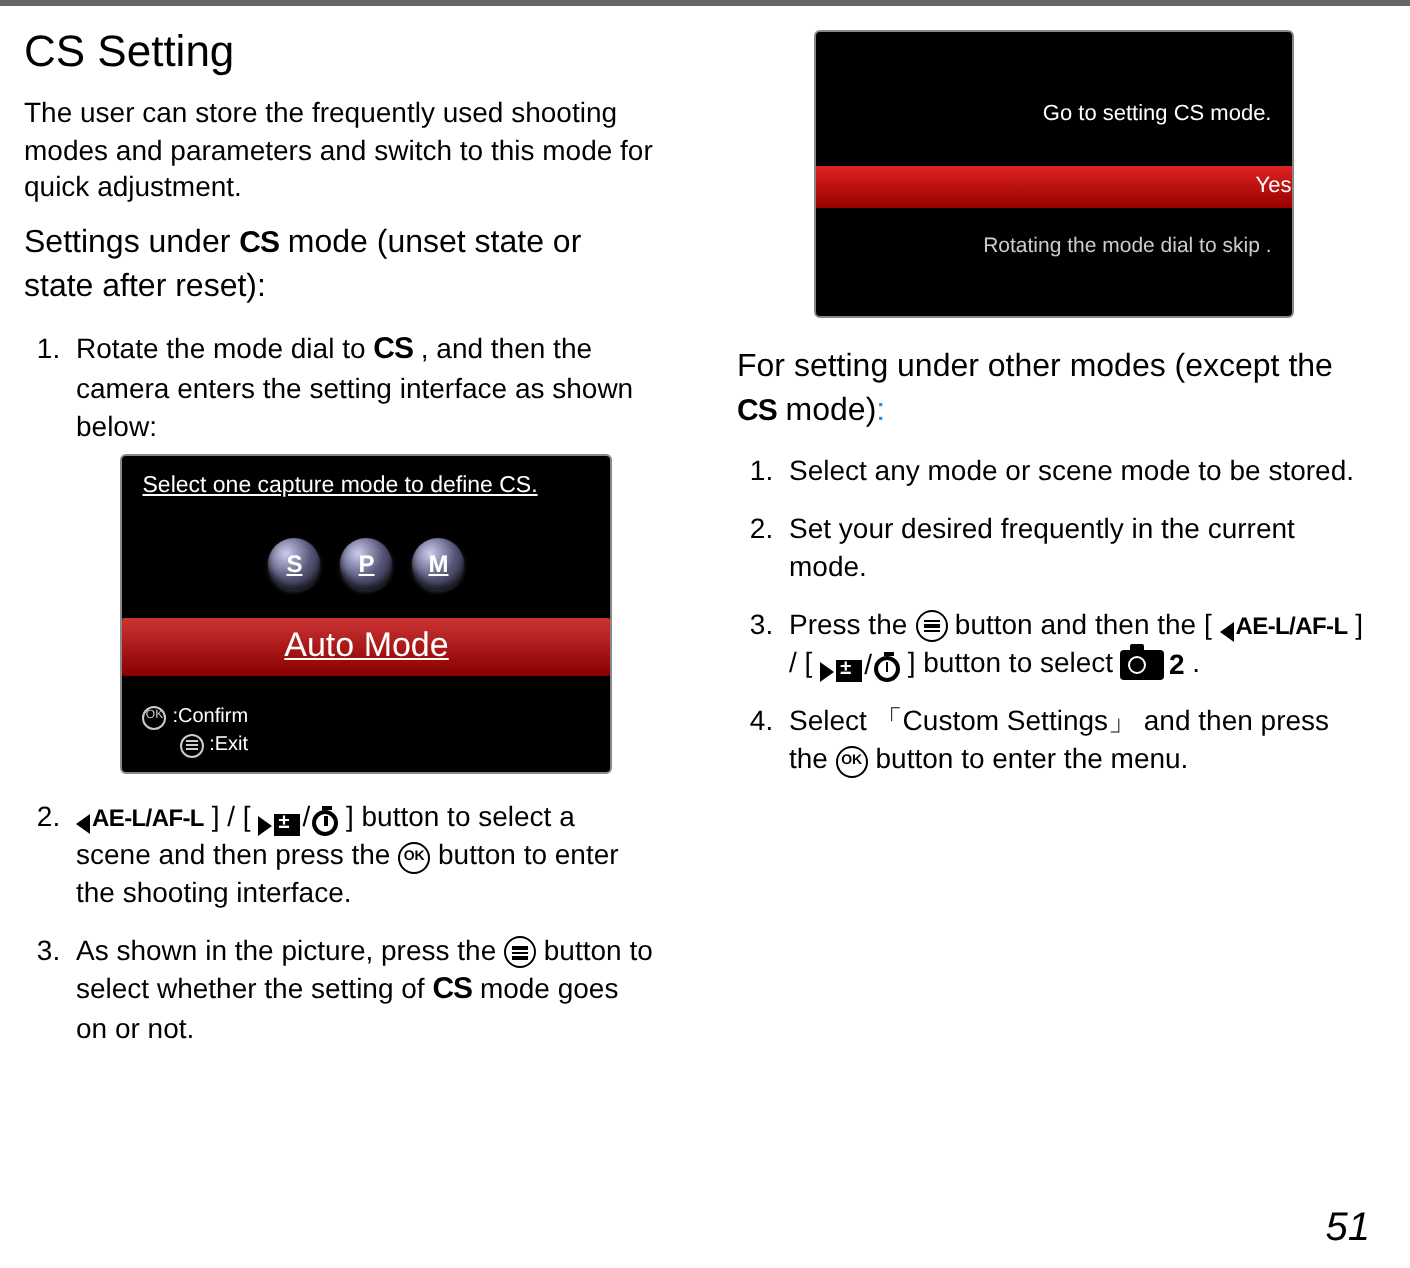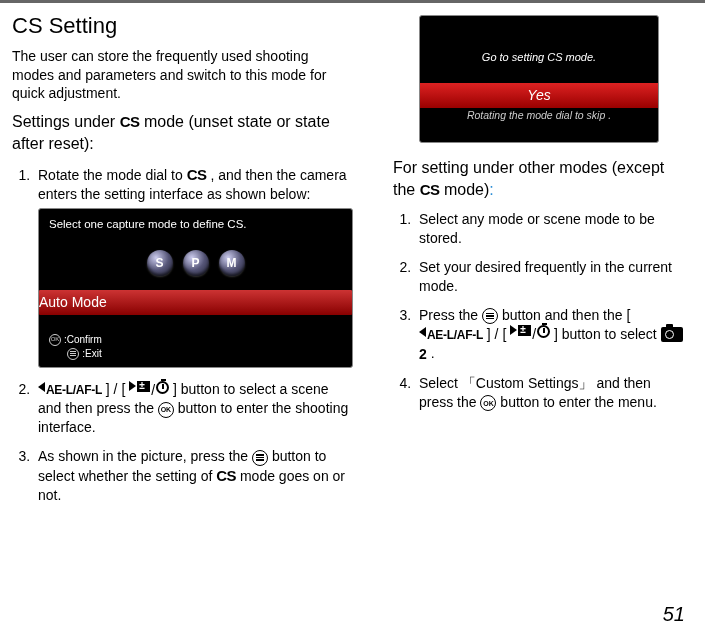--- a/index.html
+++ b/index.html
@@ -42,21 +42,21 @@
       margin-bottom: 10px;
       padding-left: 4px;
     }
     .cs-glyph {
       font-weight: 700;
       font-size: 15px;
       letter-spacing: -0.5px;
     }
     .btn-glyph {
       display: inline-flex;
-      align-items: flex-start;
+      align-items: flex-end;
       gap: 1px;
       vertical-align: middle;
     }
     .tri {
       display: inline-block;
       width: 0; height: 0;
       vertical-align: middle;
     }
     .tri-left {
       border-top: 5px solid transparent;
@@ -169,23 +169,24 @@
     .shot {
       background: #000;
       border: 1px solid #888;
       border-radius: 3px;
       color: #fff;
       font-family: Arial, sans-serif;
       font-size: 11px;
       position: relative;
     }
     .shot1 {
-      width: 315px; height: 160px;
+      width: 246px; height: 160px;
       margin: 4px auto 12px;
       padding: 8px 10px;
+      text-decoration: underline;
     }
     .shot1 .title {
       font-size: 11.5px;
       margin-bottom: 18px;
     }
     .shot1 .modes {
       display: flex;
       justify-content: center;
       gap: 10px;
       margin-bottom: 14px;
@@ -198,23 +199,23 @@
       align-items: center;
       justify-content: center;
       font-size: 12px;
       font-weight: 700;
       color: #fff;
       box-shadow: inset 0 -2px 3px rgba(0,0,0,0.6), 0 1px 2px rgba(255,255,255,0.2);
     }
     .shot1 .sel-bar {
       background: linear-gradient(#c33, #800);
       color: #fff;
-      text-align: left;
+      text-align: center;
       padding: 3px 0;
-      font-size: 14px;
+      font-size: 17px;
       border-radius: 1px;
       margin: 0 -10px 8px;
     }
     .shot1 .hints {
       position: absolute;
       bottom: 6px; left: 10px;
       font-size: 10px;
       line-height: 1.4;
     }
     .hint-row { display: flex; align-items: center; gap: 3px; justify-content: flex-end; }
@@ -233,33 +234,32 @@
       border: 1px solid #ccc;
       border-radius: 50%;
       display: inline-flex;
       flex-direction: column;
       align-items: center;
       justify-content: center;
       gap: 1px;
     }
     .mini-menu span { width: 6px; height: 1px; background: #ccc; }
     .shot2 {
-      width: 240px; height: 128px;
+      width: 240px; height: 144px;
       margin: 0 auto 14px;
       padding: 34px 10px 10px;
-      text-align: center;
-      font-style: italic;
+      text-align: right;
     }
     .shot2 .line1 { font-size: 11px; margin-bottom: 18px; }
     .shot2 .yes {
       background: linear-gradient(#d22, #900);
       color: #fff;
       padding: 3px 0;
-      margin: 0 -10px 0;
-      font-size: 14px;
+      margin: 0 -10px 12px;
+      font-size: 11px;
     }
     .shot2 .or { font-size: 11px; margin-bottom: 14px; color: #ccc; }
     .shot2 .rot { font-size: 10.5px; color: #ccc; }
     .pagenum {
       position: absolute;
       bottom: 8px; right: 20px;
       font-style: italic;
       font-size: 20px;
       margin-left: 30px;
     }

